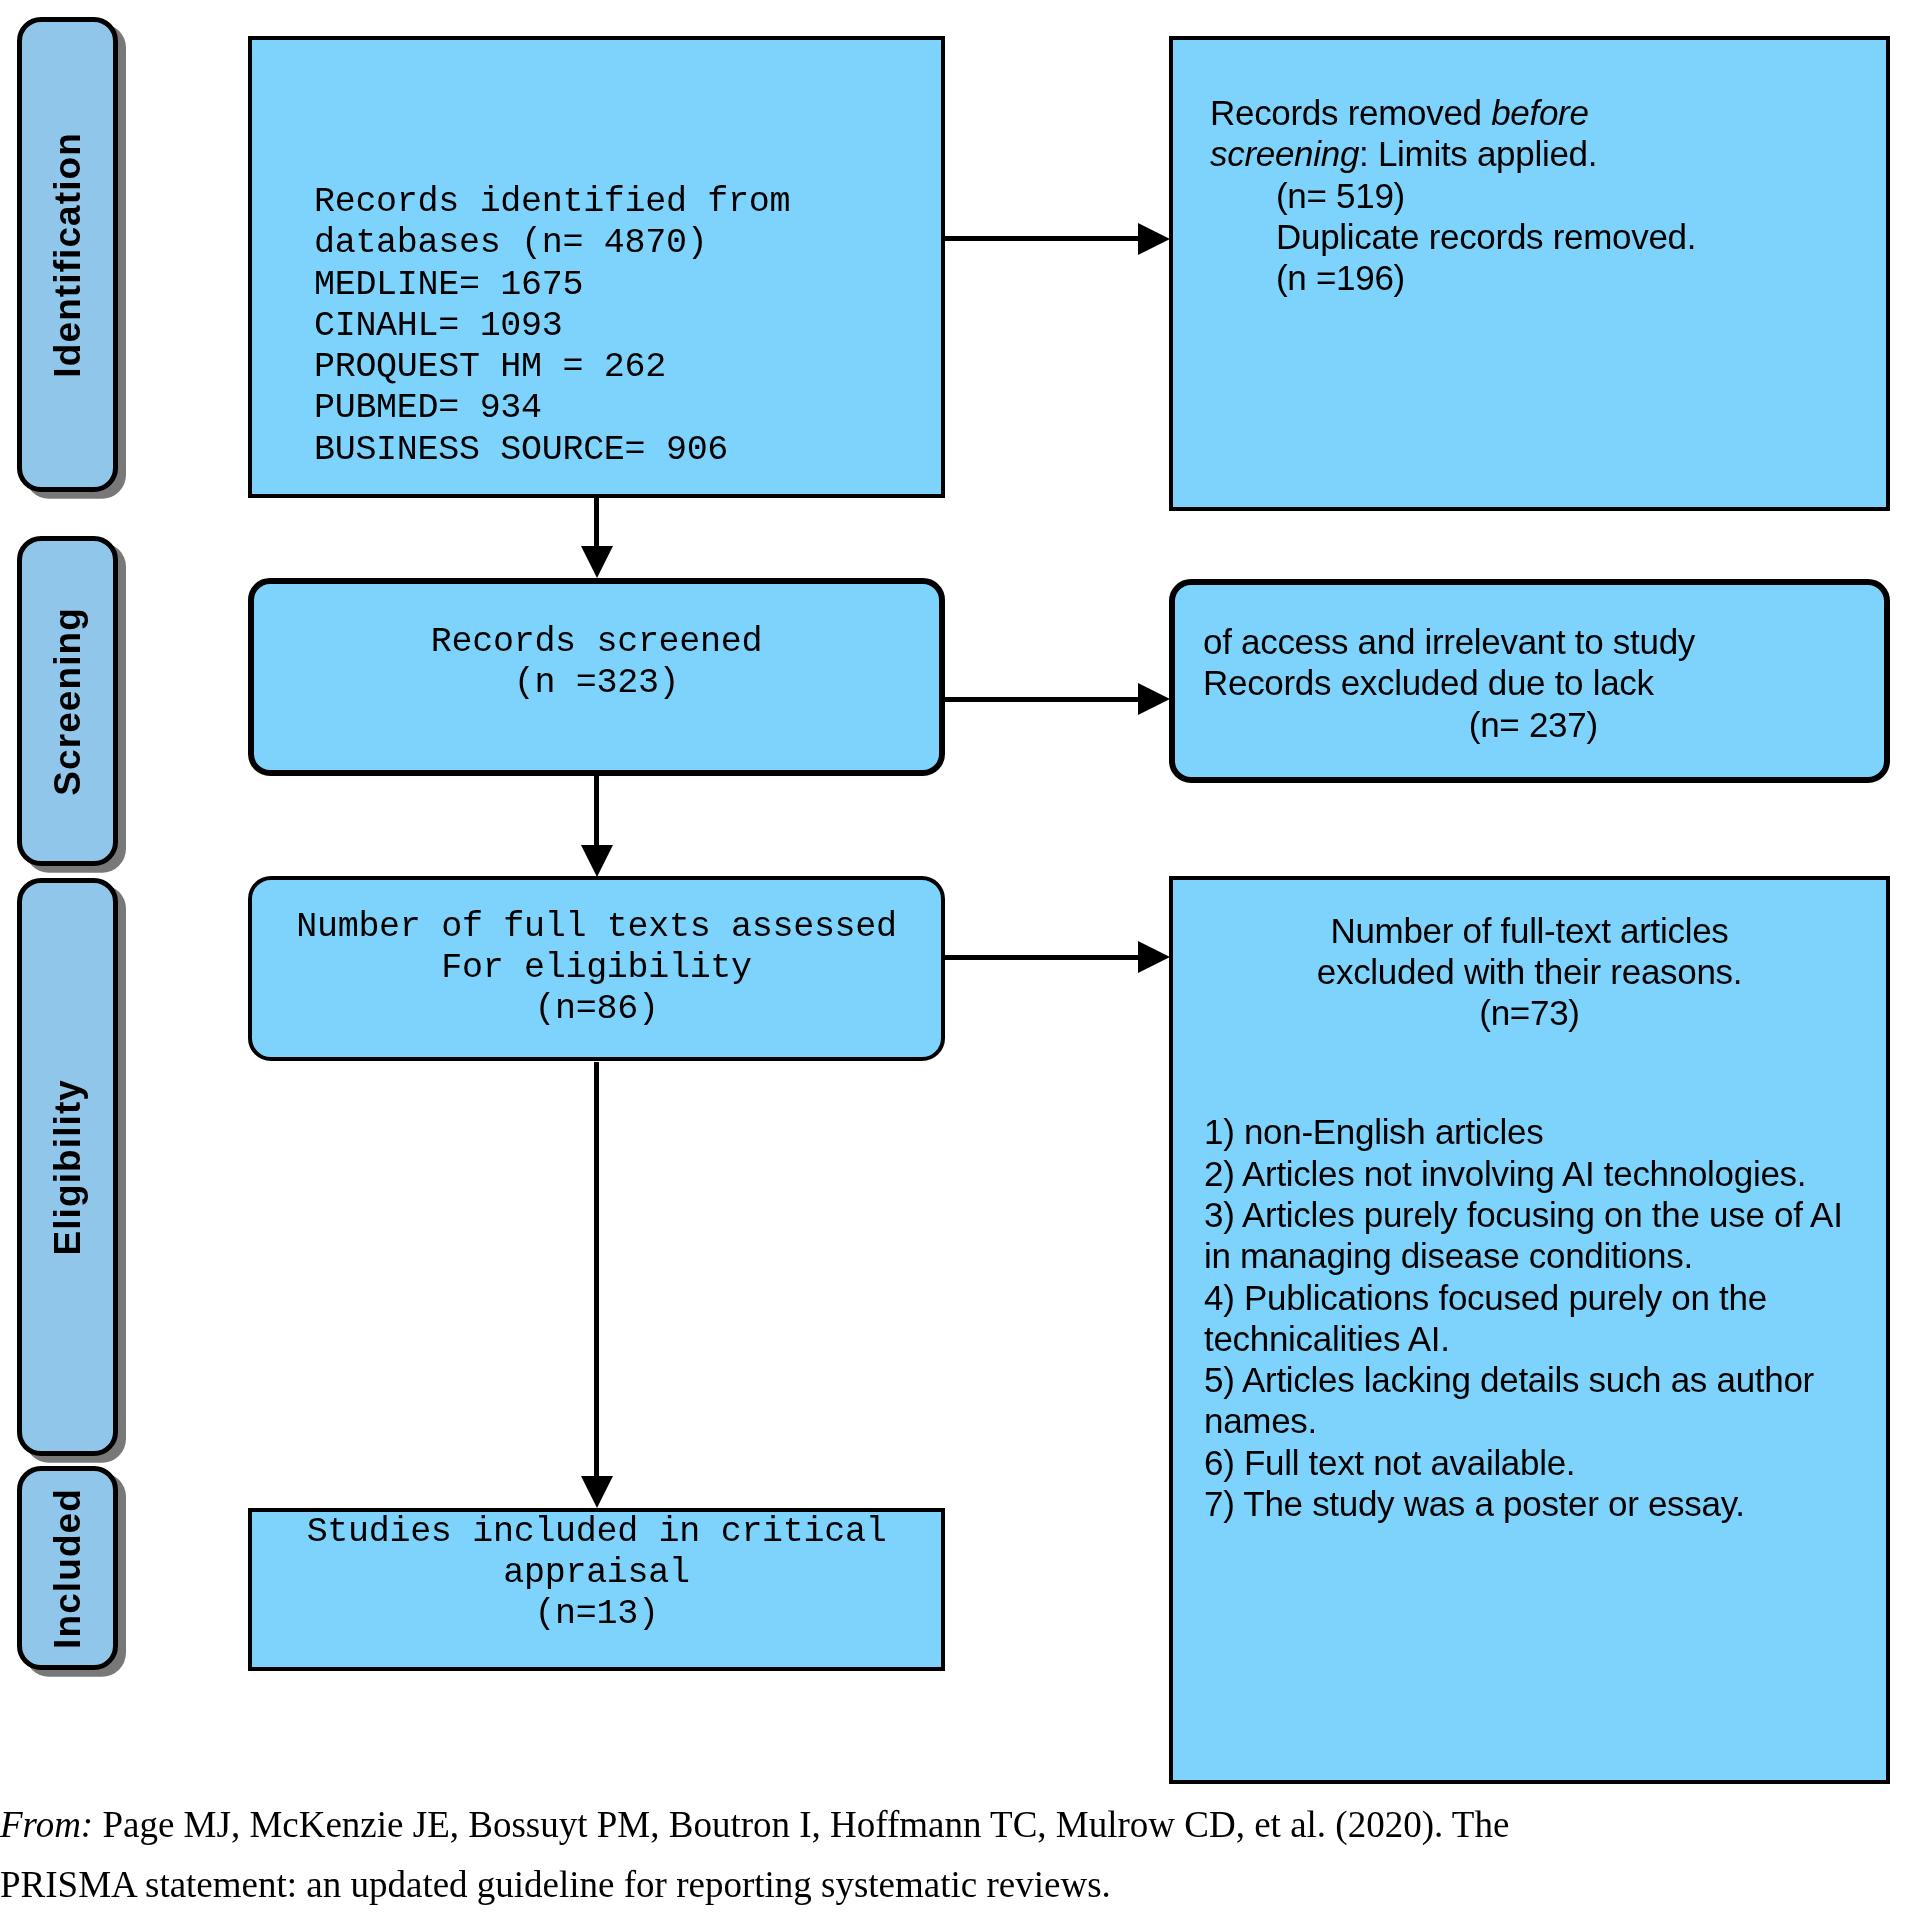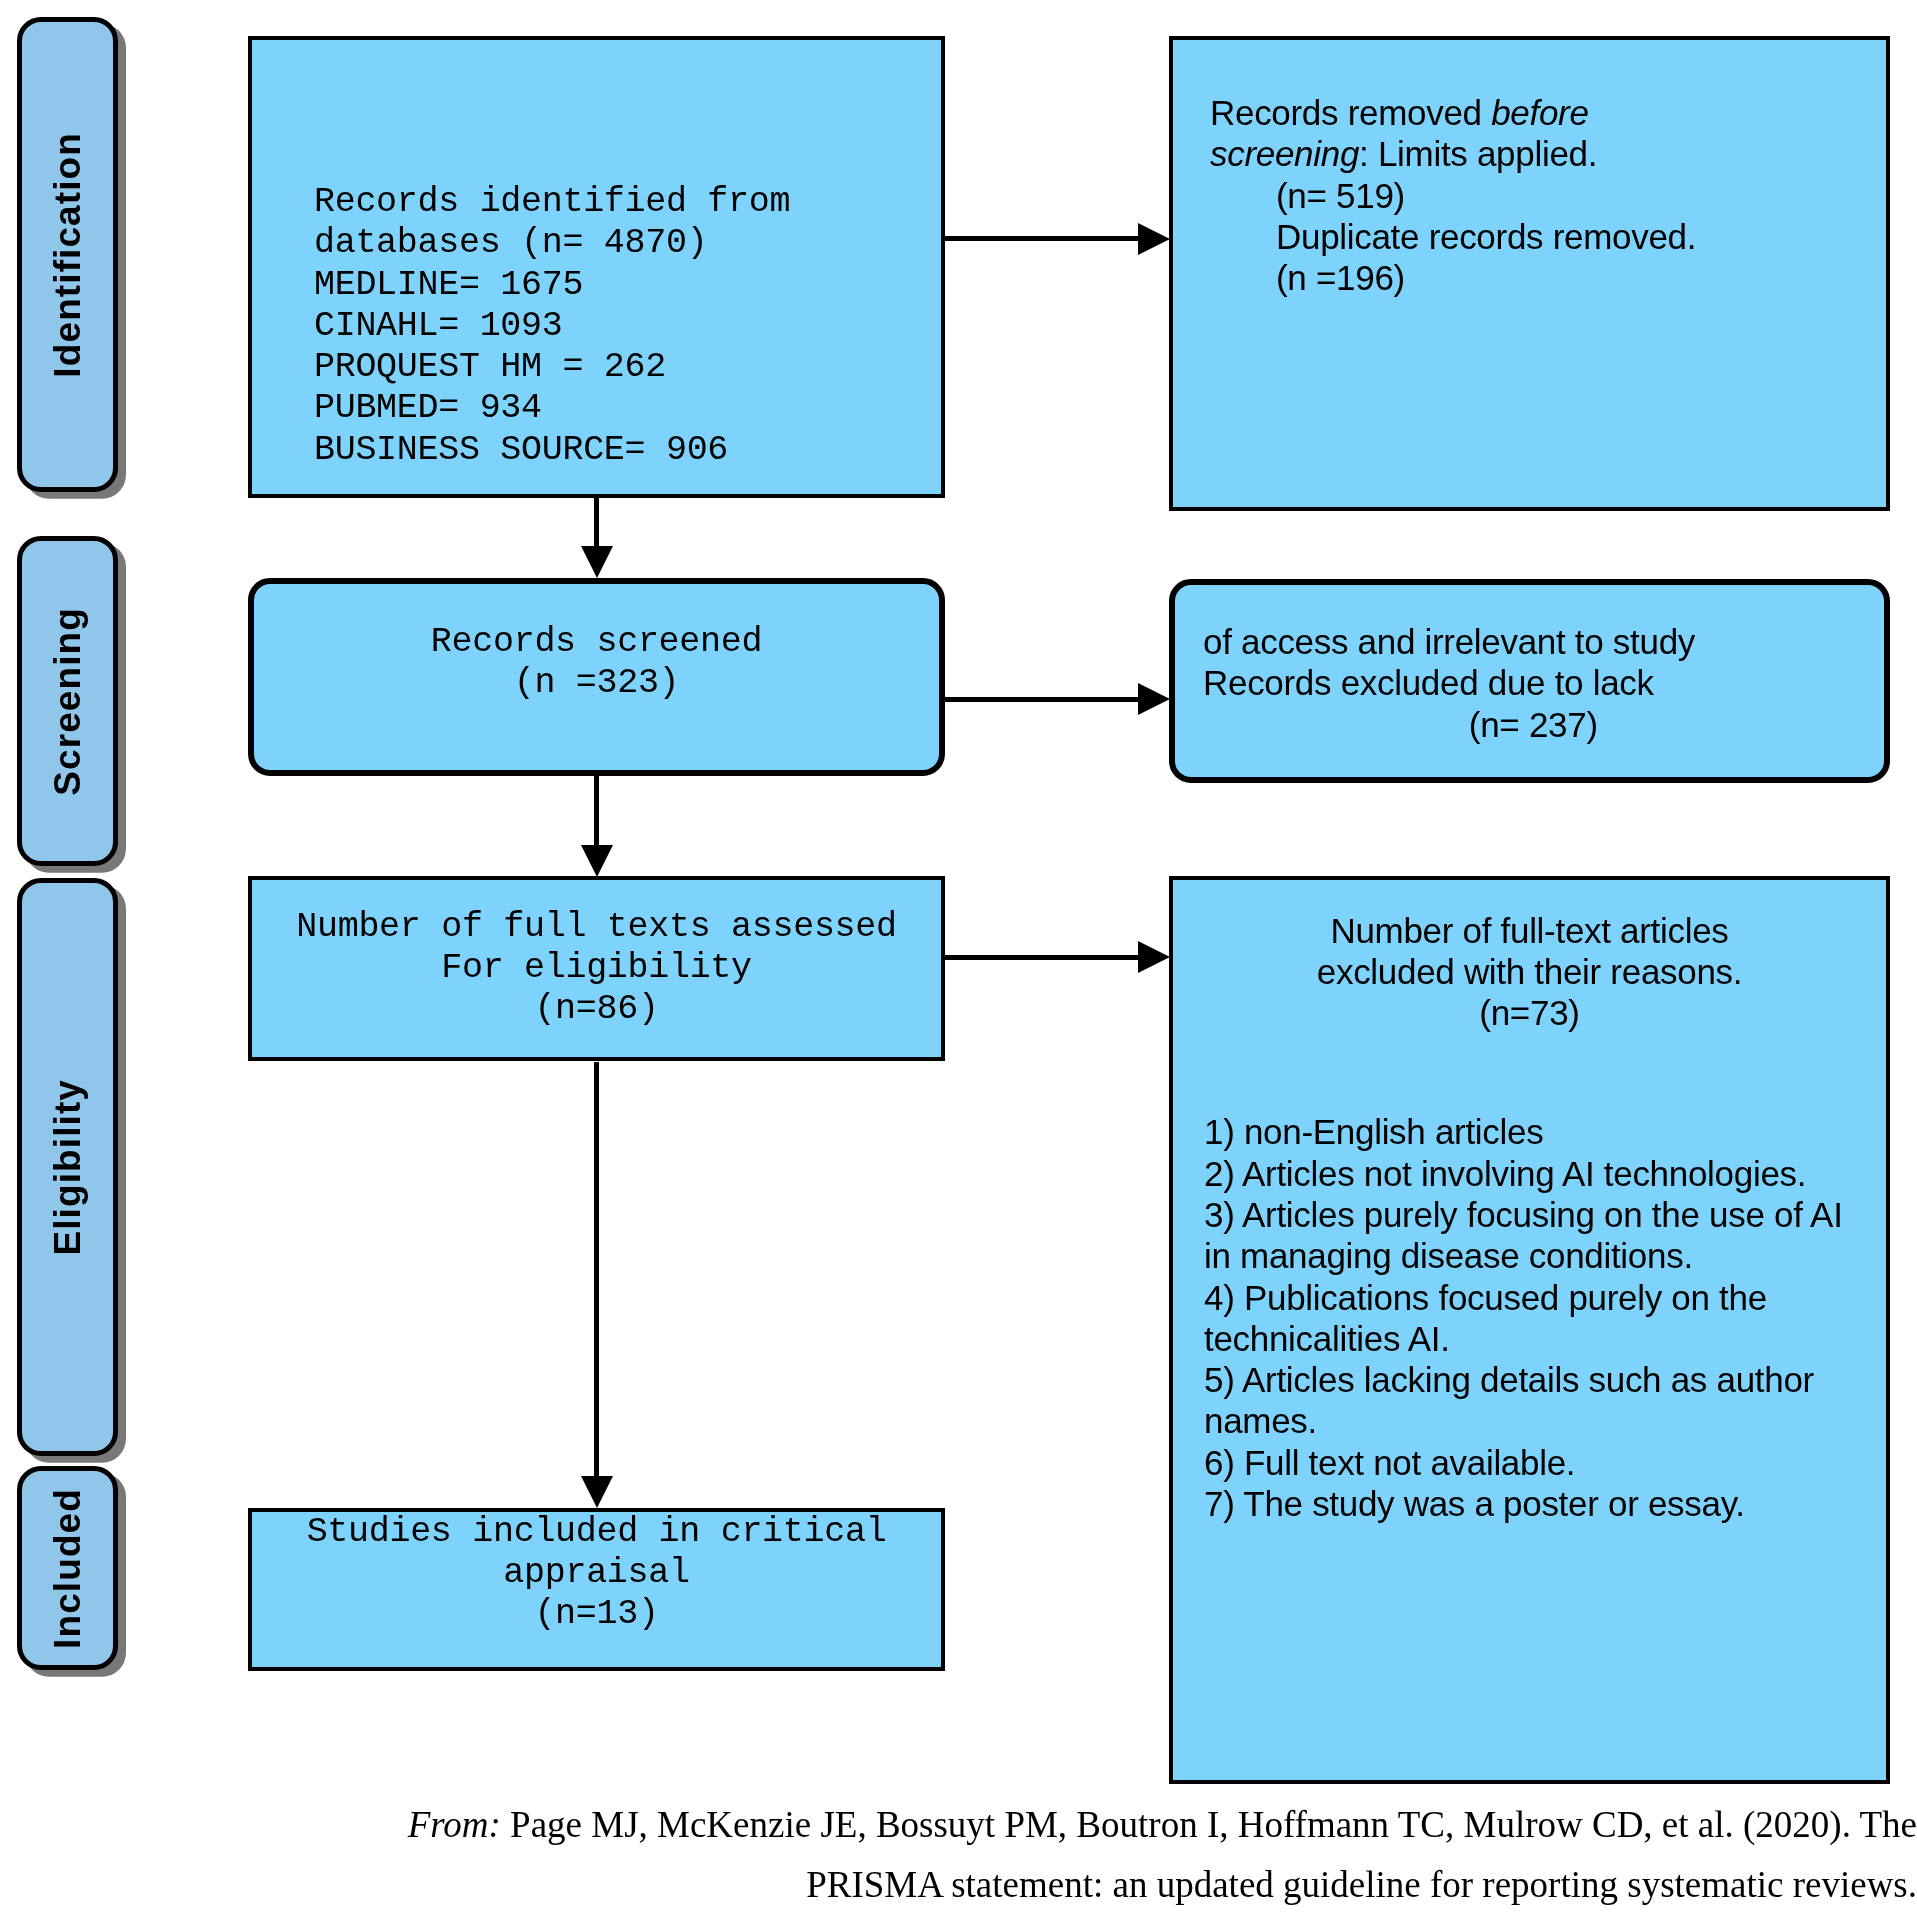--- a/index.html
+++ b/index.html
@@ -31,42 +31,42 @@
   .col1 { left:248px; width:697px;font-family:Liberation Mono, monospace; }
   .col2 { left:1169px; width:721px; }
   .centered { display:flex; flex-direction:column; align-items:center; justify-content:center; text-align:center; }
 
   #box-identified { top:36px; height:462px; padding:142px 20.4px 0 62px; }
   #box-removed    { top:36px; height:475px; padding:52px 23px 0 37px; }
   #box-removed .indent { margin-left:66px; }
   #box-screened   { top:578px; height:198px; padding-bottom:28px; }
   #box-excluded   { top:579px; height:204px; padding:36px 20.4px 0 28px; }
   #box-excluded .cnt { text-align:center; }
-  #box-fulltext   { top:876px; height:185px; }
+  #box-fulltext   { top:876px; height:185px;border-radius:23px; }
   #box-reasons    { top:876px; height:908px; padding:29.5px 31px 0 31px; }
   #box-reasons .hdr { text-align:center; }
   #box-reasons .list { margin-top:78px; text-align:left; }
   #box-included   { top:1508px; height:163px; padding-bottom:32px; }
 
   .ital { font-style:italic; }
 
   
   .shaft-v { position:absolute; width:5.1px; background:var(--line); }
   .head-v  { position:absolute; width:0; height:0;
              border-left:16px solid transparent; border-right:16px solid transparent;
              border-top:32px solid var(--line); }
   .shaft-h { position:absolute; height:5.1px; background:var(--line); }
   .head-h  { position:absolute; width:0; height:0;
              border-top:16px solid transparent; border-bottom:16px solid transparent;
              border-left:32px solid var(--line); }
 
   
   .footer {
     position:absolute; left:0; right:0; top:1795px;
-    text-align:right; font-family:"Liberation Serif", serif;
+    text-align:left; font-family:"Liberation Serif", serif;
     font-size:37px; line-height:1.62;
   }
 </style>
 </head>
 <body>
 
 <div class="canvas">
 
   <div class="stage" style="top:17px;height:475px;">
     <span class="vlabel">Identification</span>

